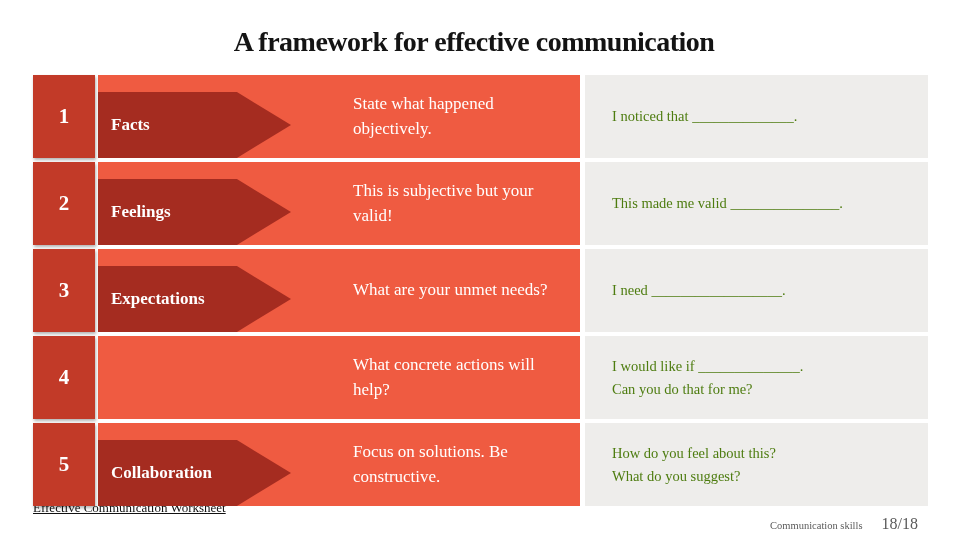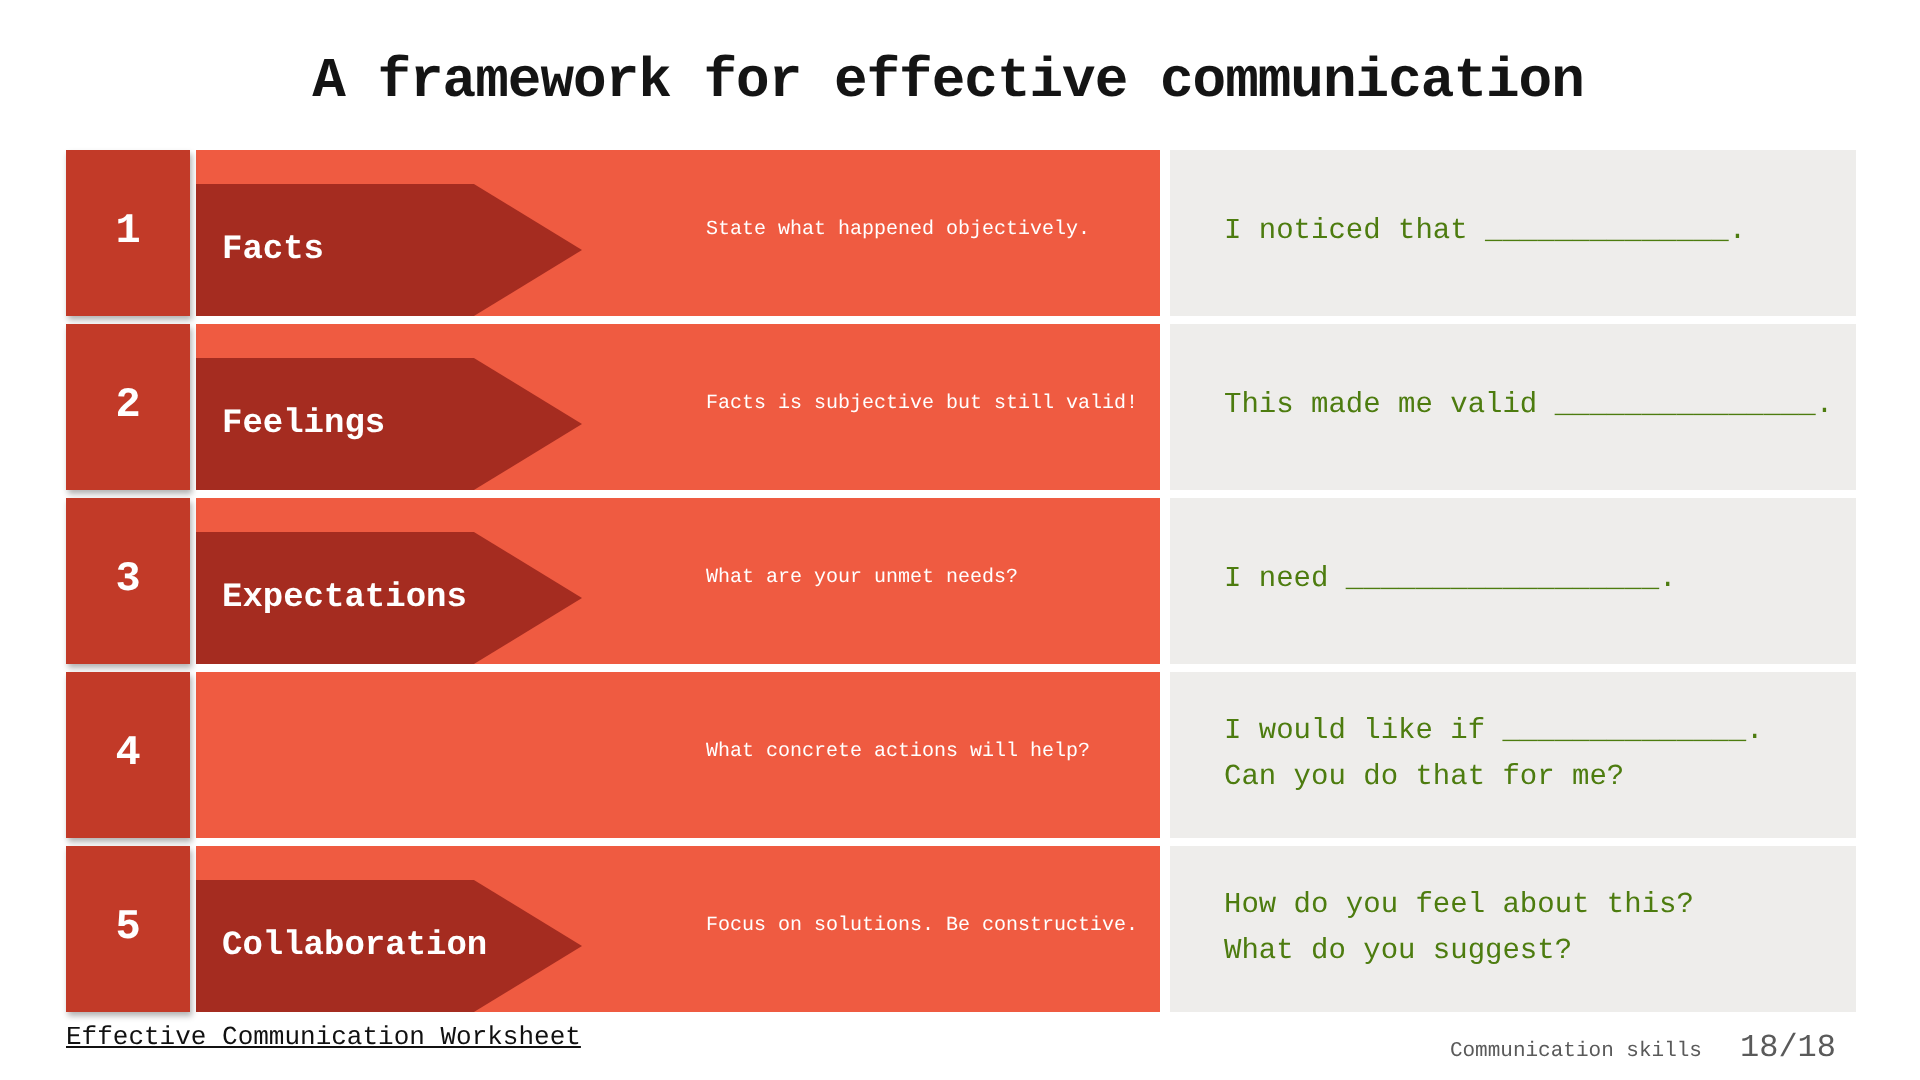--- a/index.html
+++ b/index.html
@@ -1,21 +1,21 @@
 <!DOCTYPE html>
 <html><head>
 <meta charset="utf-8">
 <style>
   html, body { margin: 0; padding: 0; background: #ffffff; }
   .slide {
     position: relative;
     width: 948px;
     height: 540px;
     background: #ffffff;
-    font-family: Liberation Mono, monospace;
+    font-family: Liberation Serif, serif;
     overflow: hidden;
   }
   .title {
     position: absolute;
     top: 26px;
     left: 0;
     width: 100%;
     text-align: center;
     font-size: 28px;
     font-weight: 800;
@@ -76,41 +76,41 @@
   .arrow .label {
     color: #ffffff;
     font-size: 17px;
     font-weight: 700;
     white-space: nowrap;
   }
   .desc {
     margin-left: 255px;
     padding-right: 8px;
     color: #ffffff;
-    font-size: 10px;
+    font-size: 17px;
     line-height: 1.45;
     z-index: 2;
   }
   .prompt {
     flex: 1;
     background: #eeedeb;
     display: flex;
     flex-direction: column;
     justify-content: center;
     padding-left: 27px;
     padding-right: 8px;
     box-sizing: border-box;
     color: #4d7c0f;
     font-size: 14.5px;
     line-height: 1.55;
   }
   .footer-link {
     position: absolute;
     left: 33px;
-    bottom: 14px;
+    bottom: 24px;
     font-size: 13px;
     color: #111111;
     text-decoration: underline;
     cursor: pointer;
   }
   .footer-right {
     position: absolute;
     right: 30px;
     bottom: 7px;
     display: flex;
@@ -146,21 +146,21 @@
         <div>I noticed that ______________.</div>
       </div>
     </div>
 
     <div class="row">
       <div class="num">2</div>
       <div class="main">
         <div class="arrow">
           <span class="label">Feelings</span>
         </div>
-        <div class="desc">Facts is subjective but still valid!</div>
+        <div class="desc">This is subjective but your valid!</div>
       </div>
       <div class="prompt">
         <div>This made me valid _______________.</div>
       </div>
     </div>
 
     <div class="row">
       <div class="num">3</div>
       <div class="main">
         <div class="arrow">

